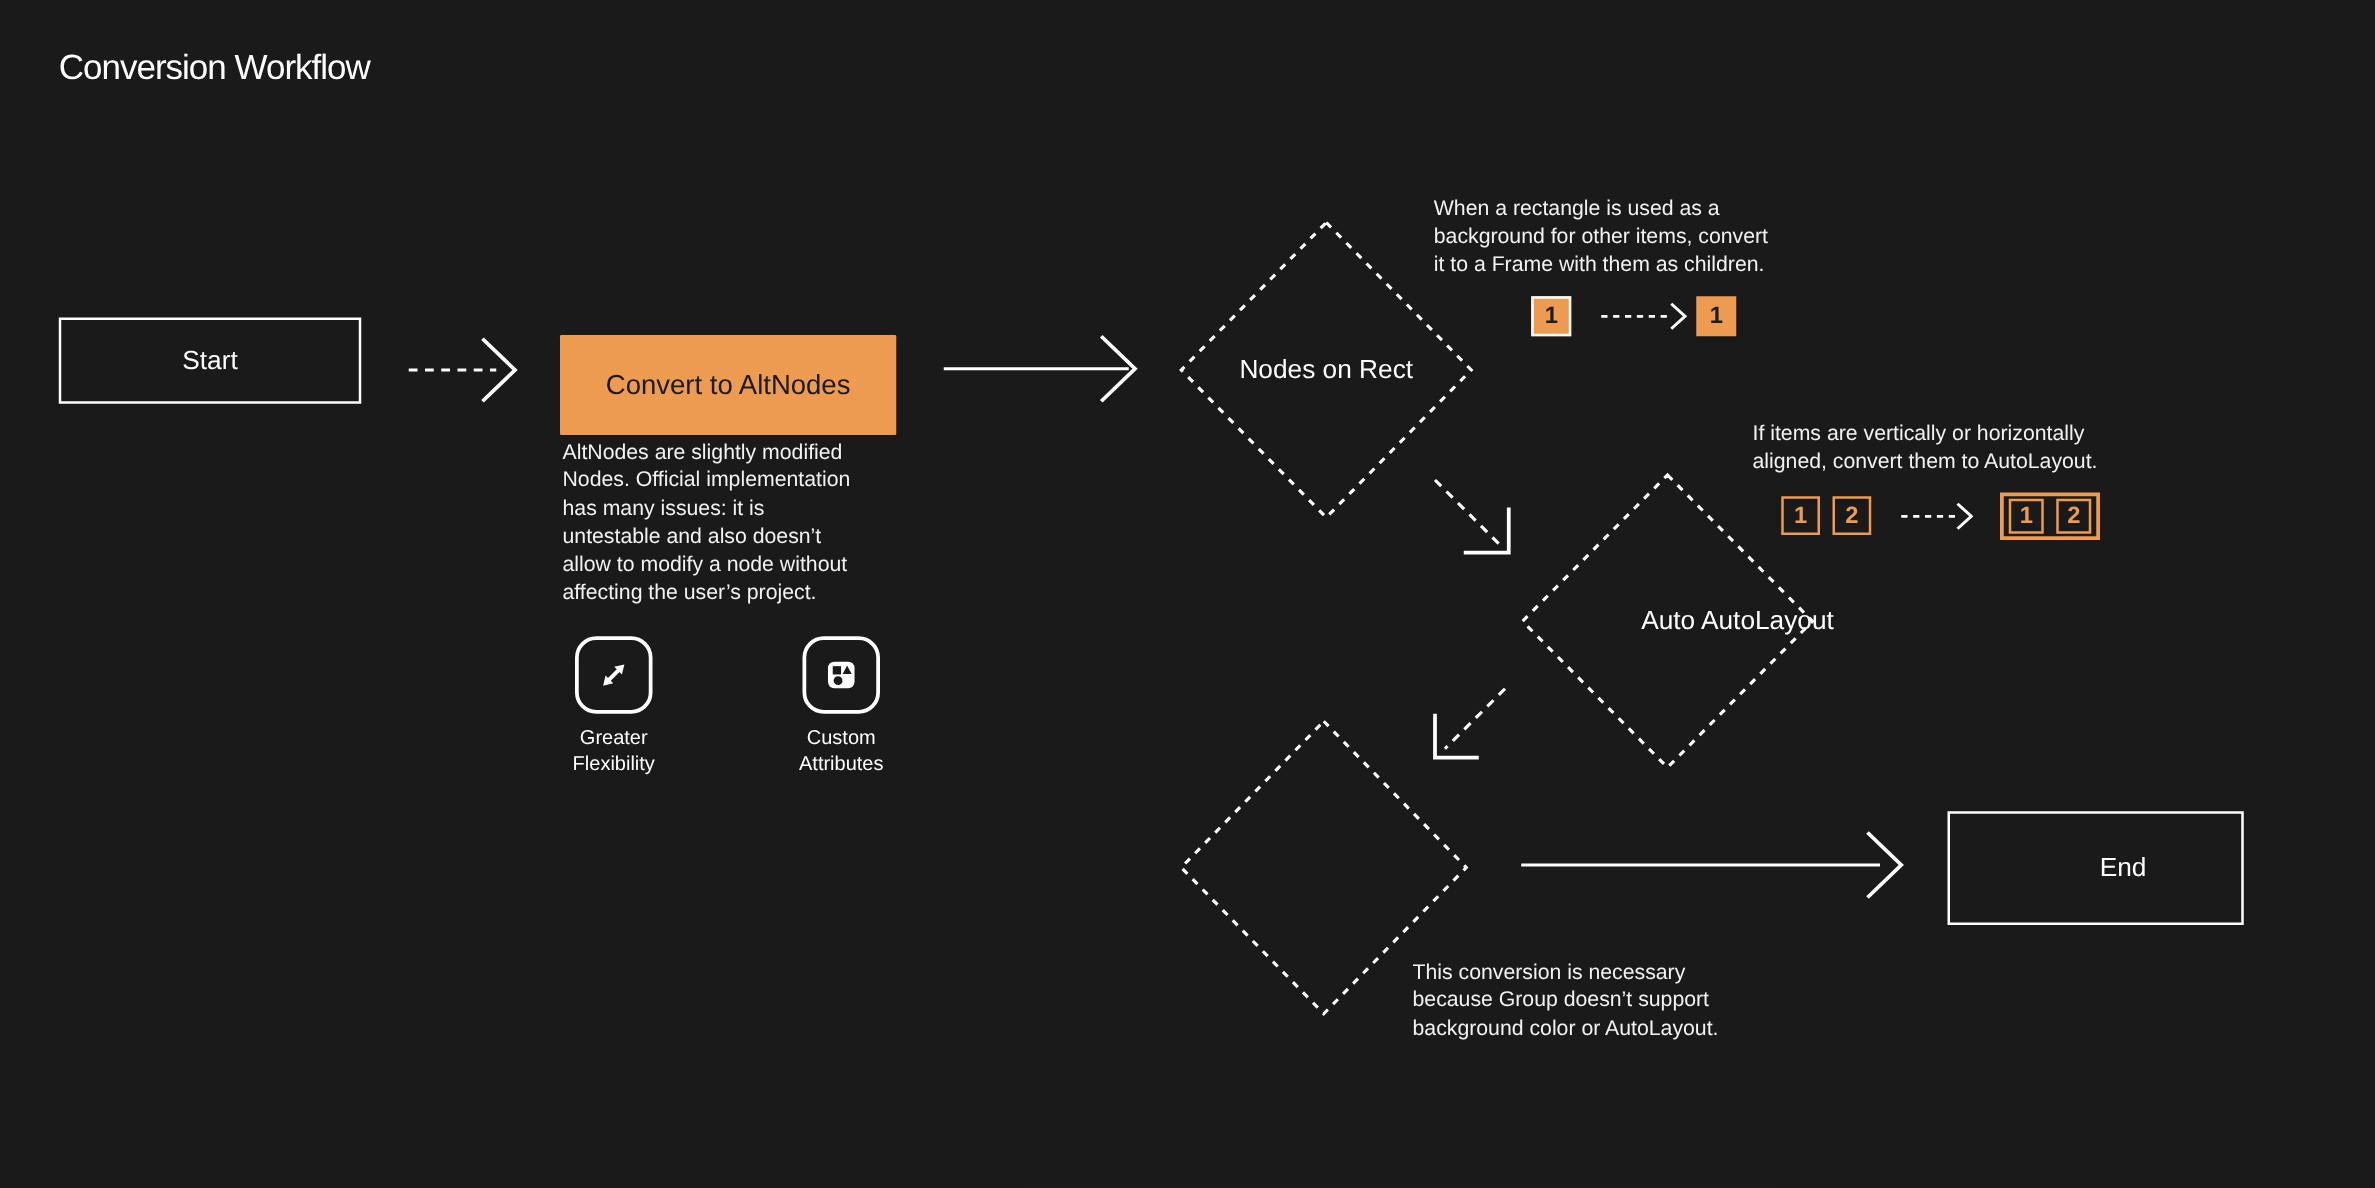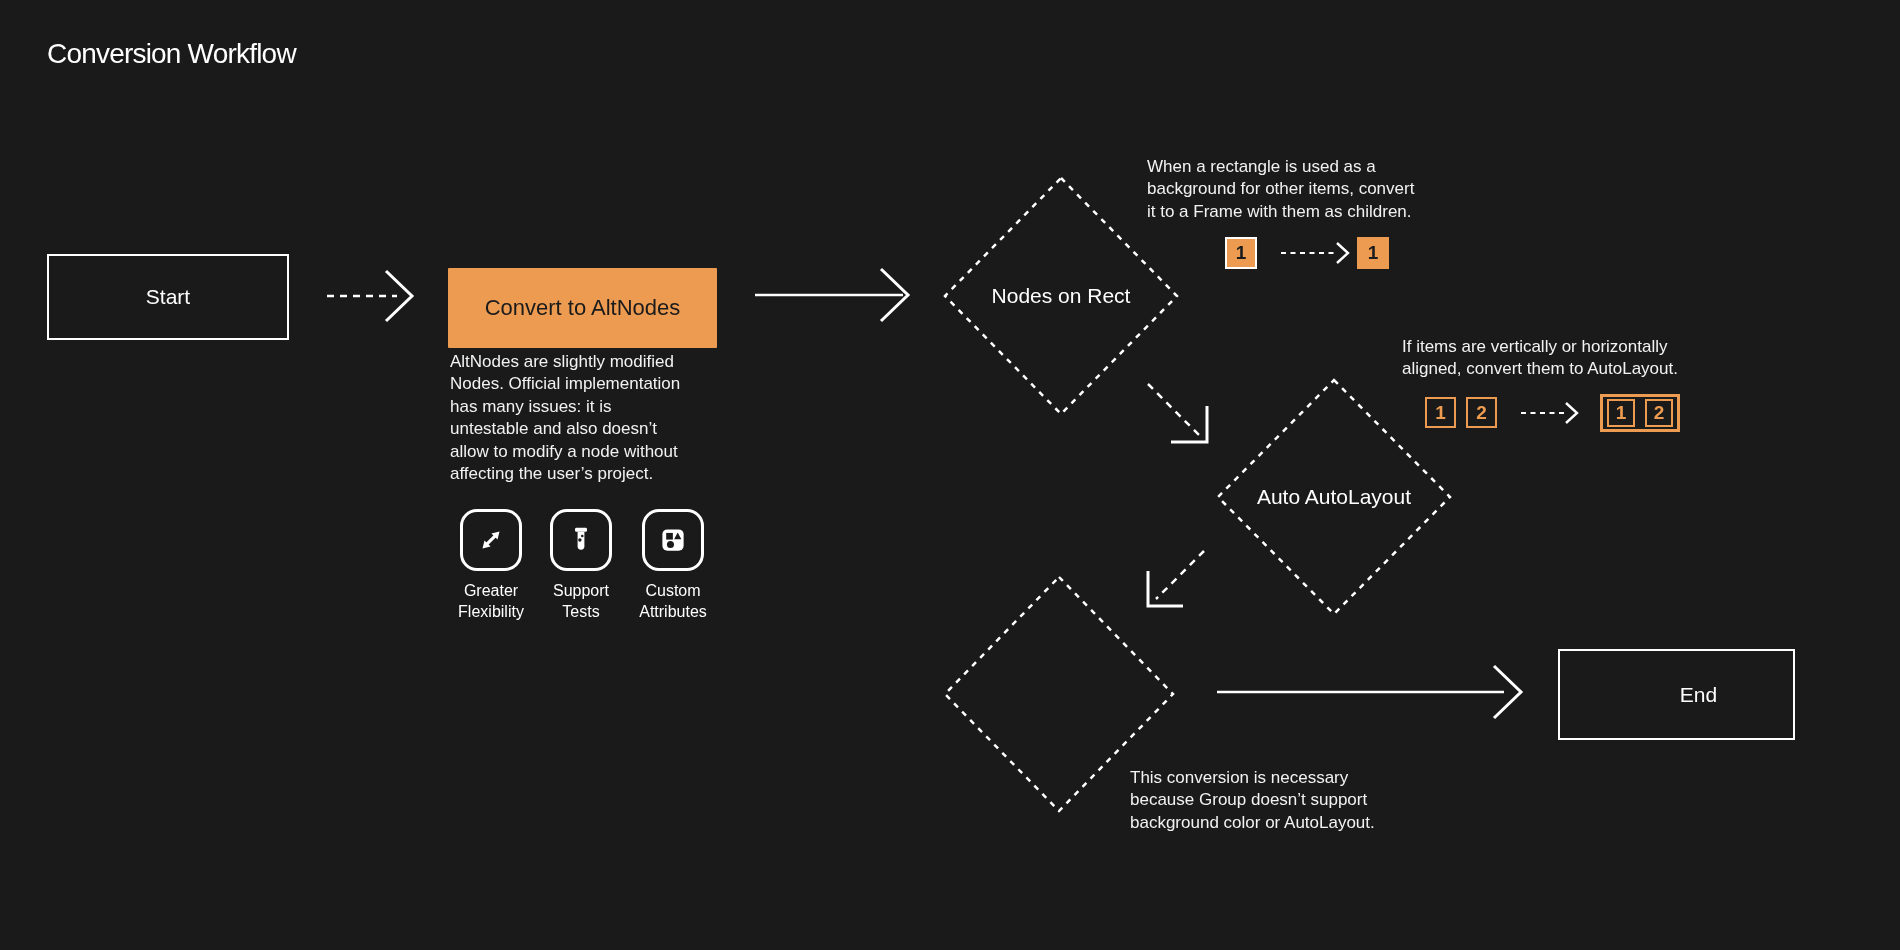--- a/index.html
+++ b/index.html
@@ -90,21 +90,21 @@
     </g>
     <polygon class="diamond clickable" points="1059,577 1173,694 1059,811 945,694"></polygon>
     <g>
       <line class="solid" x1="1217" y1="692" x2="1504" y2="692"></line>
       <polyline class="head" points="1494,666 1521,692 1494,718"></polyline>
     </g>
   </svg>
 
   <div class="abs page-title">Conversion Workflow</div>
 
-  <div class="abs term-node" style="left:47px;top:254px;width:242px;height:86px;">
+  <div class="abs term-node" style="left:47px;top:254px;width:242px;height:69px;">
     <span>Start</span>
   </div>
 
   <div class="abs process-node" style="left:448px;top:248px;width:269px;height:80px;">
     <span>Convert to AltNodes</span>
   </div>
 
   <div class="abs body-text" style="left:450px;top:351px;width:300px;">AltNodes are slightly modified
 Nodes. Official implementation
 has many issues: it is
@@ -117,32 +117,20 @@
       <svg width="34" height="34" viewBox="0 0 24 24">
         <line x1="8" y1="16" x2="16" y2="8" stroke="#ffffff" stroke-width="2.2"></line>
         <polygon points="18,6 16.6,11.7 12.3,7.4" fill="#ffffff"></polygon>
         <polygon points="6,18 7.4,12.3 11.7,16.6" fill="#ffffff"></polygon>
       </svg>
     </div>
     <div class="flabel">Greater
 Flexibility</div>
   </div>
 
-  <div class="abs feature" style="left:537px;top:509px;width:88px;">
-    <div class="icon-box">
-      <svg width="34" height="34" viewBox="0 0 24 24">
-        <rect x="7.8" y="3.4" width="8.4" height="2.8" rx="0.9" fill="#ffffff"></rect>
-        <path d="M9.6 6.2 h4.8 V16.4 a2.4 2.4 0 0 1 -4.8 0 Z" fill="#ffffff"></path>
-        <circle cx="12.9" cy="9.2" r="0.9" fill="#1a1a1a"></circle>
-        <circle cx="11.2" cy="12" r="1.2" fill="#1a1a1a"></circle>
-      </svg>
-    </div>
-    <div class="flabel">Support
-Tests</div>
-  </div>
 
   <div class="abs feature" style="left:628px;top:509px;width:90px;">
     <div class="icon-box">
       <svg width="34" height="34" viewBox="0 0 24 24">
         <rect x="4.5" y="4.5" width="15" height="15" rx="3.5" fill="#ffffff"></rect>
         <rect x="7.2" y="7" width="4.7" height="4.7" fill="#1a1a1a"></rect>
         <polygon points="15.3,6.7 17.9,11.4 12.8,11.4" fill="#1a1a1a"></polygon>
         <circle cx="10.2" cy="15.2" r="2.5" fill="#1a1a1a"></circle>
       </svg>
     </div>
@@ -156,21 +144,21 @@
 background for other items, convert
 it to a Frame with them as children.</div>
 
   <div class="abs chip chip-filled-bordered" style="left:1225px;top:237px;">
     <span>1</span>
   </div>
   <div class="abs chip chip-filled" style="left:1357px;top:237px;">
     <span>1</span>
   </div>
 
-  <div class="abs diamond-label" style="left:1218px;top:380px;width:232px;height:234px;">Auto AutoLayout</div>
+  <div class="abs diamond-label" style="left:1274px;top:380px;width:232px;height:234px;">Auto AutoLayout</div>
 
   <div class="abs body-text" style="left:1402px;top:336px;width:330px;">If items are vertically or horizontally
 aligned, convert them to AutoLayout.</div>
 
   <div class="abs chip chip-outline" style="left:1425px;top:397px;">
     <span>1</span>
   </div>
   <div class="abs chip chip-outline" style="left:1466px;top:397px;">
     <span>2</span>
   </div>

